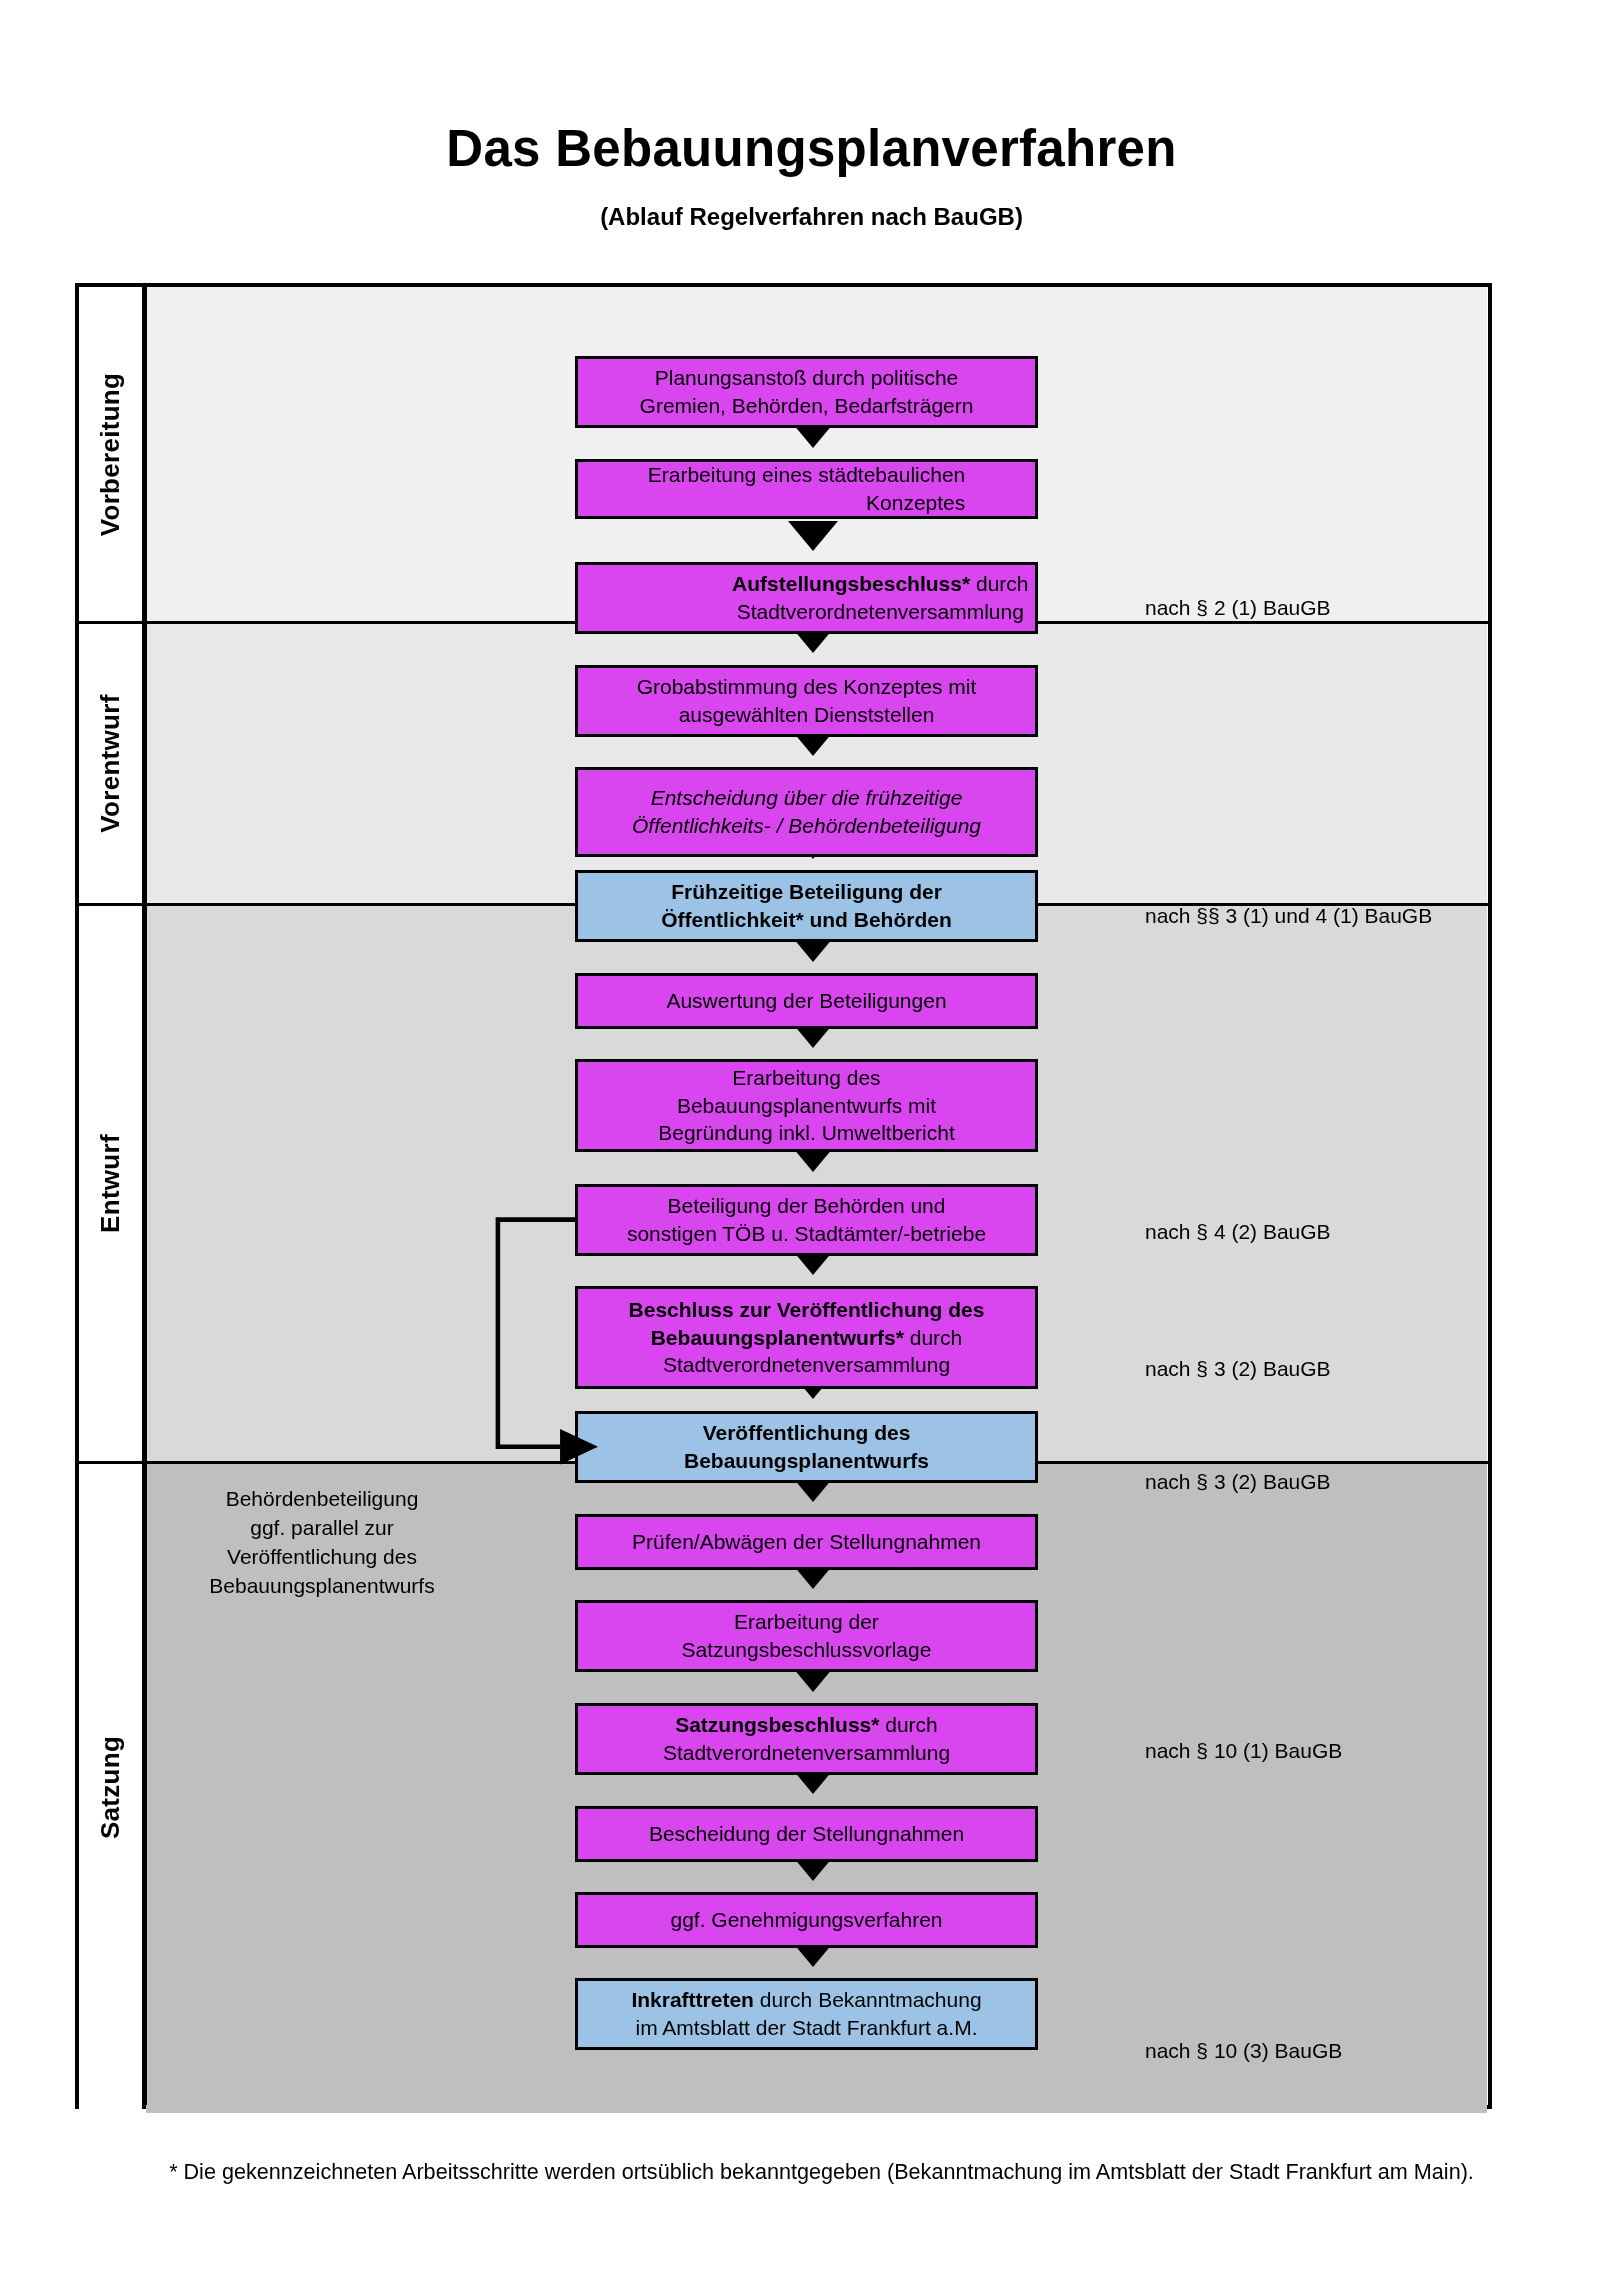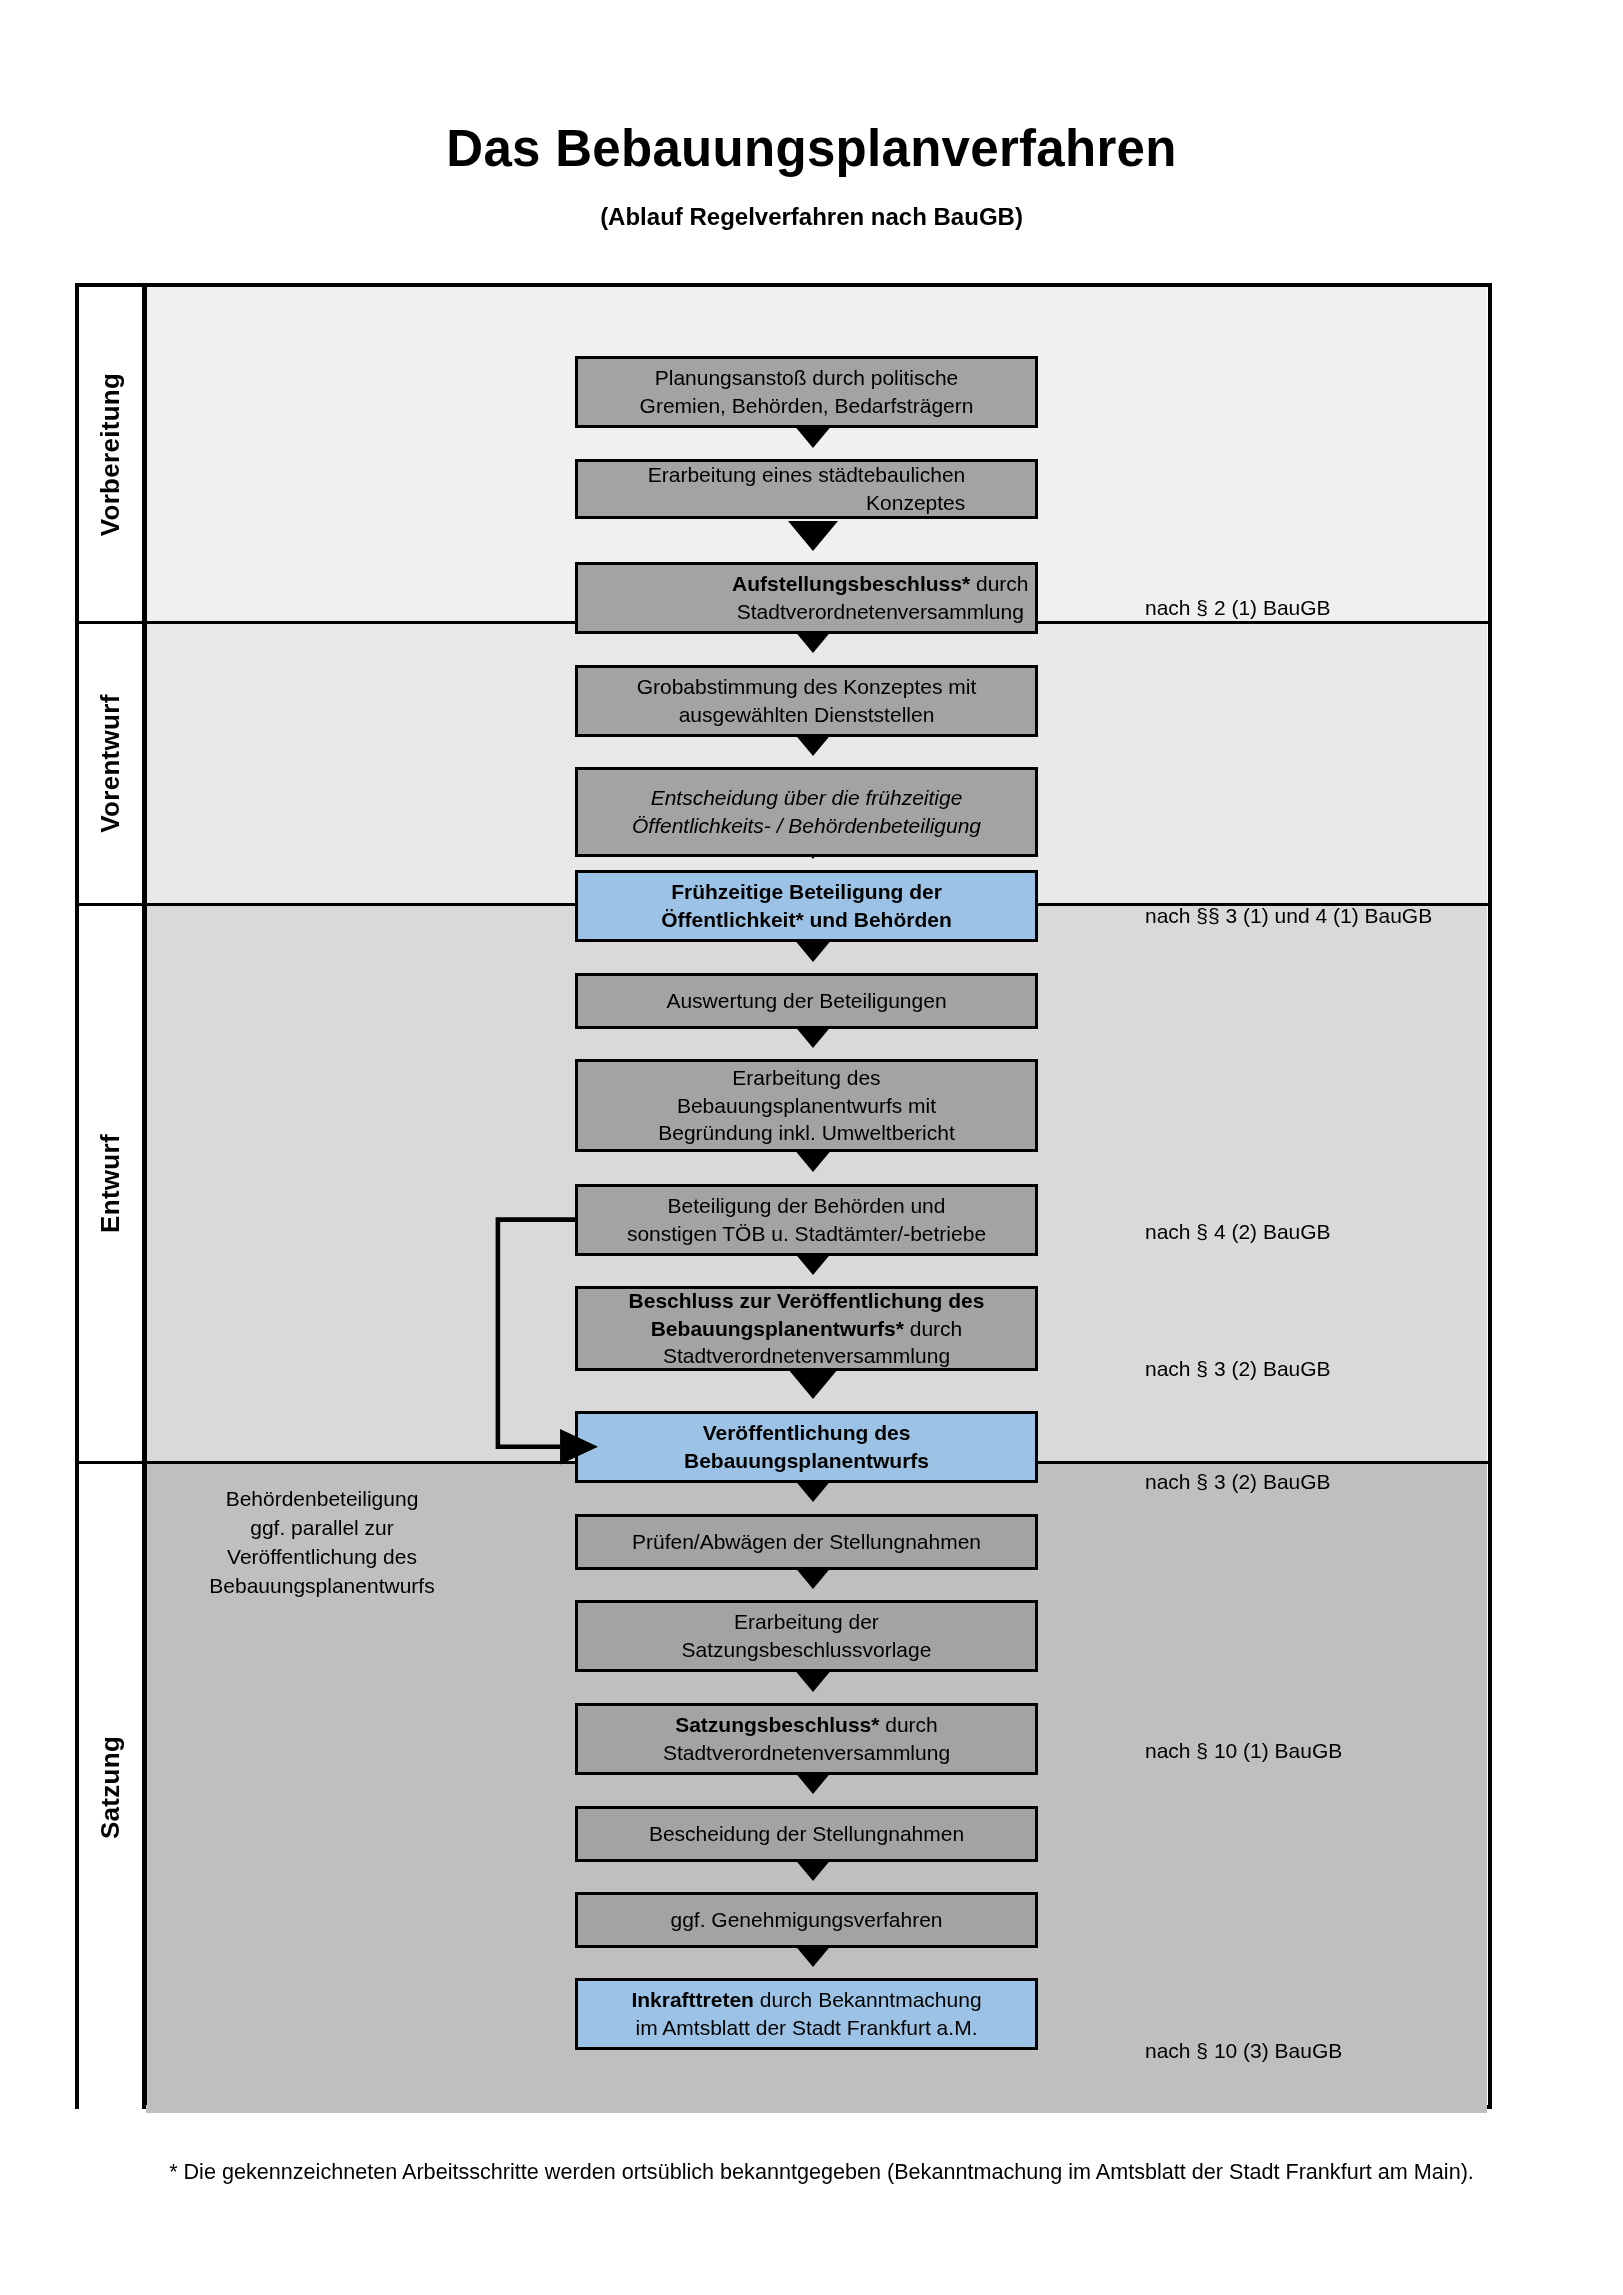--- a/index.html
+++ b/index.html
@@ -77,21 +77,21 @@
     font-weight: bold;
     letter-spacing: 0.3px;
   }
 
   
   .pbox {
     position: absolute;
     left: 496px;
     width: 463px;
     border: 3.9px solid #000;
-    background: #a3a3a3;
+    background: #d946ef;
     display: flex;
     align-items: center;
     justify-content: center;
     text-align: center;
     font-size: 21px;
     line-height: 1.33;
     padding: 2.6px 6.5px;
     z-index: 5;
   }
   .pbox.blue { background: #9CC3E5; }
@@ -249,21 +249,21 @@
           <div>Bebauungsplanentwurfs mit</div>
           <div>Begründung inkl. Umweltbericht</div>
         </div>
       </div>
       <div class="pbox" style="top: 897px; height: 72px;">
         <div>
           <div>Beteiligung der Behörden und</div>
           <div>sonstigen TÖB u. Stadtämter/-betriebe</div>
         </div>
       </div>
-      <div class="pbox" style="top: 999px; height: 85px;">
+      <div class="pbox" style="top: 999px; height: 103px;">
         <div>
           <div><b>Beschluss zur Veröffentlichung des</b></div>
           <div><b>Bebauungsplanentwurfs*</b> durch</div>
           <div>Stadtverordnetenversammlung</div>
         </div>
       </div>
       <div class="pbox blue" style="top: 1124px; height: 72px;">
         <div>
           <div><b>Veröffentlichung des</b></div>
           <div><b>Bebauungsplanentwurfs</b></div>

